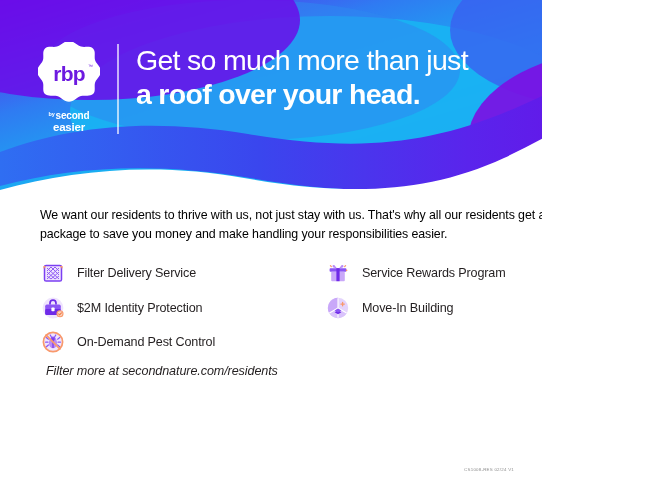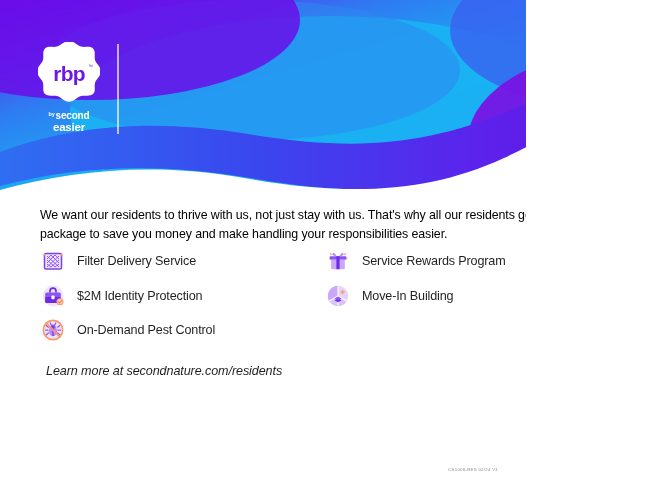--- a/index.html
+++ b/index.html
@@ -11,20 +11,21 @@
   body {
     font-family: "Liberation Sans", sans-serif;
     -webkit-font-smoothing: antialiased;
   }
   .page {
     position: relative;
     width: 526px;
     height: 488px;
     background: #ffffff;
     overflow: hidden;
+    padding-left: 16px;
   }
 
   
   .banner {
     position: absolute;
     left: 0;
     top: 0;
     width: 650px;
     height: 190px;
     overflow: hidden;
@@ -109,21 +110,21 @@
     width: 560px;
     font-size: 12.4px;
     line-height: 1.52;
     color: #000000;
     letter-spacing: -0.1px;
   }
 
   .benefits {
     position: absolute;
     left: 40px;
-    top: 244px;
+    top: 256px;
     width: 570px;
     display: flex;
     flex-wrap: wrap;
   }
   .benefit {
     width: 50%;
     height: 34.5px;
     display: flex;
     align-items: center;
     box-sizing: border-box;
@@ -226,20 +227,24 @@
       </svg>
     </div>
     <div class="logo-sub">
       <span class="by">by</span><span class="l1">second</span>
       <span class="l2">easier</span>
     </div>
   </div>
 
   <div class="logo-divider"></div>
 
+  <div class="headline">
+    <div class="l1">Get so much more than just</div>
+    <div class="l2">a roof over your head.</div>
+  </div>
 
   <div class="intro">We want our residents to thrive with us, not just stay with us. That's why all our residents get a benefits package to save you money and make handling your responsibilities easier.</div>
 
   <div class="benefits">
 
     <div class="benefit">
       <span class="ico">
         <svg width="24" height="24" viewBox="0 0 24 24">
           <rect x="3.5" y="4.5" width="17" height="15.5" rx="1.6" fill="#efe4fd" stroke="#7b3ff2" stroke-width="1.5"></rect>
           <g stroke="#8b54f4" stroke-width="1" opacity="0.95">
@@ -314,17 +319,17 @@
           <path d="M12 8.2 L12 18.1" stroke="#6f2ae8" stroke-width="1.1"></path>
           <circle cx="12" cy="12" r="9.6" fill="none" stroke="#f9996b" stroke-width="1.7"></circle>
           <path d="M5.2 5.2 L18.8 18.8" stroke="#f9996b" stroke-width="1.7" stroke-linecap="round"></path>
         </svg>
       </span>
       <span class="lbl">On-Demand Pest Control</span>
     </div>
 
   </div>
 
-  <div class="learn-more">Learn more at secondnature.com/residents</div>
+  <div class="learn-more">Filter more at secondnature.com/residents</div>
 
   <div class="code">CS1008-RES 02/24 V1</div>
 
 </div>
 
 </body></html>

